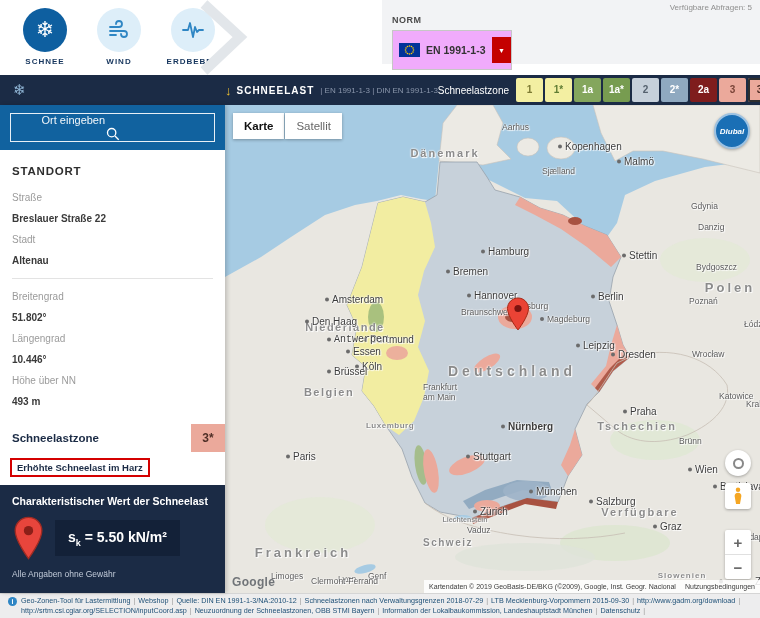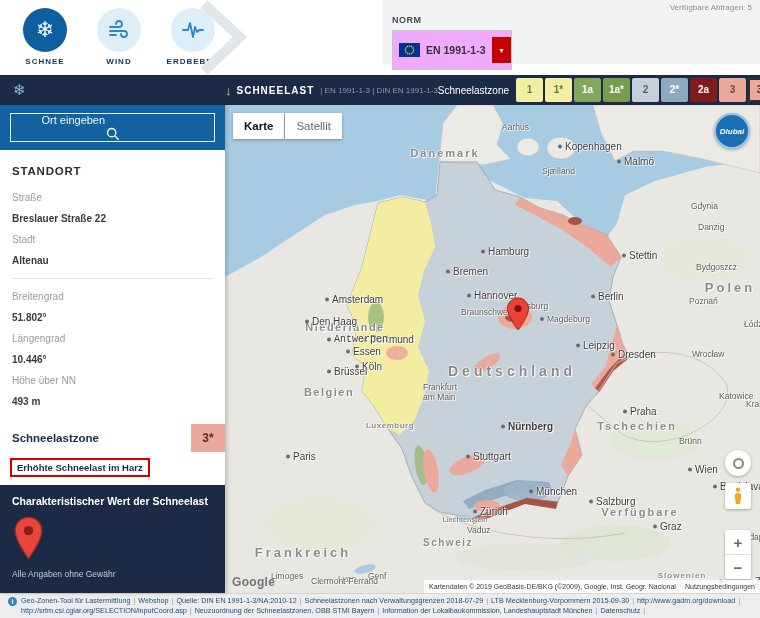--- a/index.html
+++ b/index.html
@@ -244,20 +244,21 @@
         <span class="note">Erhöhte Schneelast im Harz</span>
       </div>
 
       <div class="result-panel">
         <div class="rp-title">Charakteristischer Wert der Schneelast</div>
         <div class="rp-row">
           <svg width="33" height="44" viewBox="0 0 24 33">
             <path d="M12 1C6.5 1 2 5.5 2 11c0 7.5 10 21 10 21s10-13.5 10-21C22 5.5 17.5 1 12 1z" fill="#e8453c" stroke="#9e2b23" stroke-width="1"></path>
             <circle cx="12" cy="11" r="3.5" fill="#8c1f18"></circle>
           </svg>
+          <div class="rp-value"><span>s</span><sub>k</sub><span> =  5.50 kN/m²</span></div>
         </div>
         <div class="rp-disclaimer">Alle Angaben ohne Gewähr</div>
       </div>
     </aside>
 
     <div class="map">
       <svg class="base" width="535" height="488" viewBox="0 0 535 488">
         <rect width="535" height="488" fill="#e9e7e1"></rect>
         <ellipse cx="430" cy="335" rx="45" ry="20" fill="#dfe9d3" opacity=".8"></ellipse>
         <ellipse cx="95" cy="420" rx="55" ry="28" fill="#e2ead6" opacity=".7"></ellipse>

